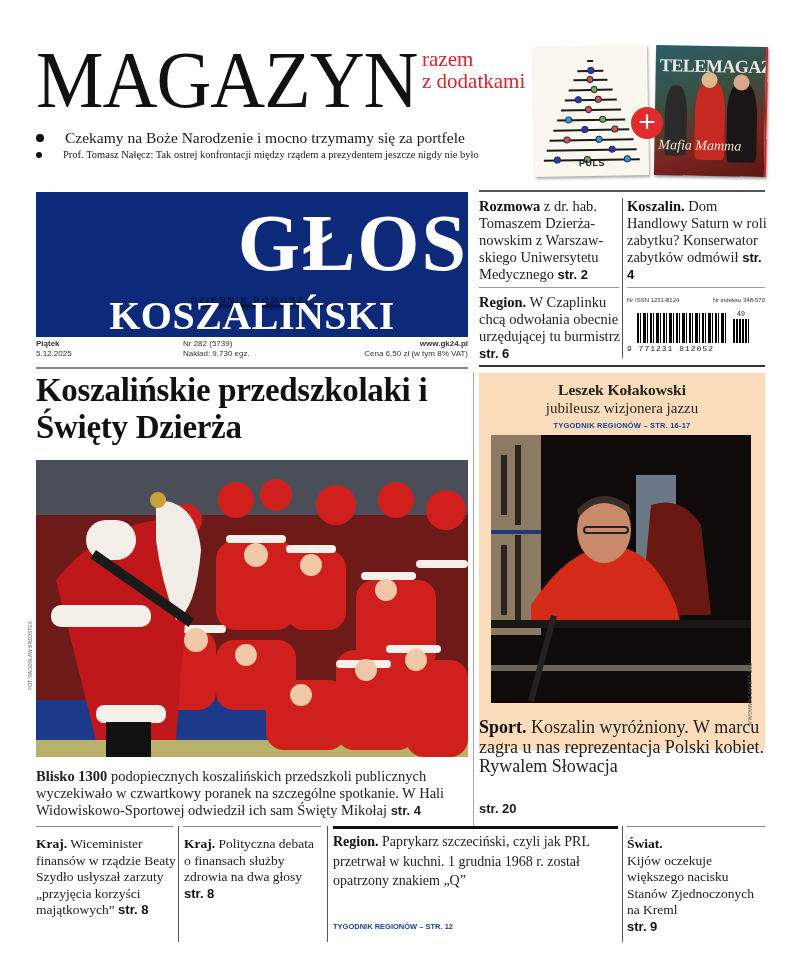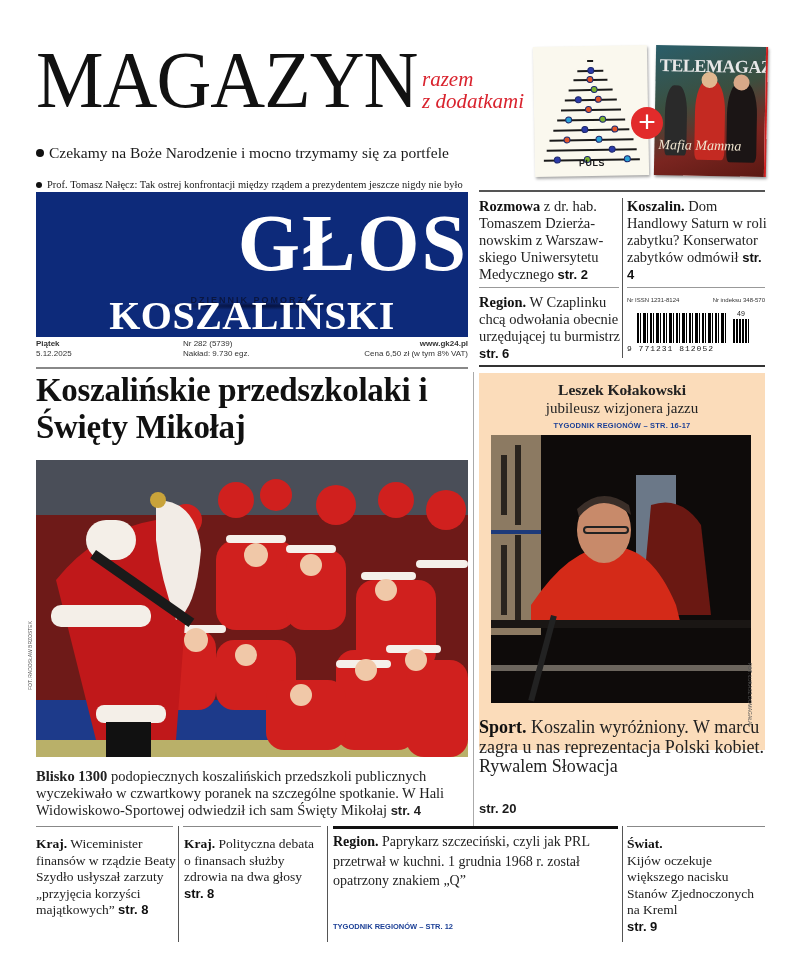--- a/index.html
+++ b/index.html
@@ -4,23 +4,23 @@
 <style>
   * { box-sizing: border-box; margin: 0; padding: 0; }
   html, body { width: 800px; height: 969px; background: #ffffff; overflow: hidden; }
   body { position: relative; font-family: "Liberation Serif", "DejaVu Serif", serif; color: #1a1a1a; }
   .abs { position: absolute; }
   .serif { font-family: "Liberation Serif", "DejaVu Serif", serif; }
   .sans { font-family: "Liberation Sans", "DejaVu Sans", sans-serif; }
 
   
   #magazyn { left: 36px; top: 40px; font-size: 76px; letter-spacing: -1px; font-weight: 400; line-height: 1; color: #111; transform: scaleY(1.05); transform-origin: top left; }
-  #magazyn-tag { left: 422px; top: 68px; color: #d9232e; font-style: italic; font-size: 21px; line-height: 22px; }
+  #magazyn-tag { left: 422px; top: 48px; color: #d9232e; font-size: 21px; line-height: 22px; }
   #bullets { left: 36px; top: 128px; }
-  .bullet-line { display: flex; align-items: center; gap: 5px; white-space: nowrap; margin-top: 15px; }
+  .bullet-line { display: flex; align-items: center; gap: 21px; white-space: nowrap; }
   .bullet-dot { width: 8px; height: 8px; border-radius: 50%; background: #111; display: inline-block; }
   .b1 { font-size: 15.5px; line-height: 19px; }
   .b2 { font-size: 10.5px; line-height: 16px; }
   .b2 .bullet-dot { width: 6px; height: 6px; }
   .plus-line { font-size: 11px; line-height: 16px; }
   .plus-word { color: #d9232e; font-style: italic; }
   .plus-bold { font-weight: 700; }
 
   
   #supp-puls { left: 534px; top: 46px; width: 114px; height: 130px; background: #faf8ee; box-shadow: 1px 2px 3px rgba(0,0,0,.35); transform: rotate(-1deg); overflow: hidden; }
@@ -205,21 +205,21 @@
   <div id="index">Nr indeksu 348-570</div>
   <div id="bars"></div>
   <div id="bars2"></div>
   <div id="bar-49">49</div>
   <div id="bar-num">9 771231 812052</div>
 </div>
 
 <div class="rule-top" style="left:479px;top:365px;width:286px;height:2px;background:#333;"></div>
 
 <div id="main-rule" class="abs"></div>
-<div id="headline" class="abs serif">Koszalińskie przedszkolaki i Święty Mikołaj</div>
+<div id="headline" class="abs serif">Koszalińskie przedszkolaki i Święty Dzierża</div>
 
 <div id="main-photo" class="abs">
   <svg width="432" height="297" viewBox="0 0 432 297">
     <rect x="0" y="0" width="432" height="297" fill="#6e1a18"></rect>
     <rect x="0" y="0" width="432" height="55" fill="#4a4e58"></rect>
     <rect x="0" y="240" width="432" height="40" fill="#1d3a8a"></rect>
     <rect x="0" y="280" width="432" height="17" fill="#b9b069"></rect>
 
     <g fill="#d0201e">
       <circle cx="200" cy="40" r="18"></circle>

